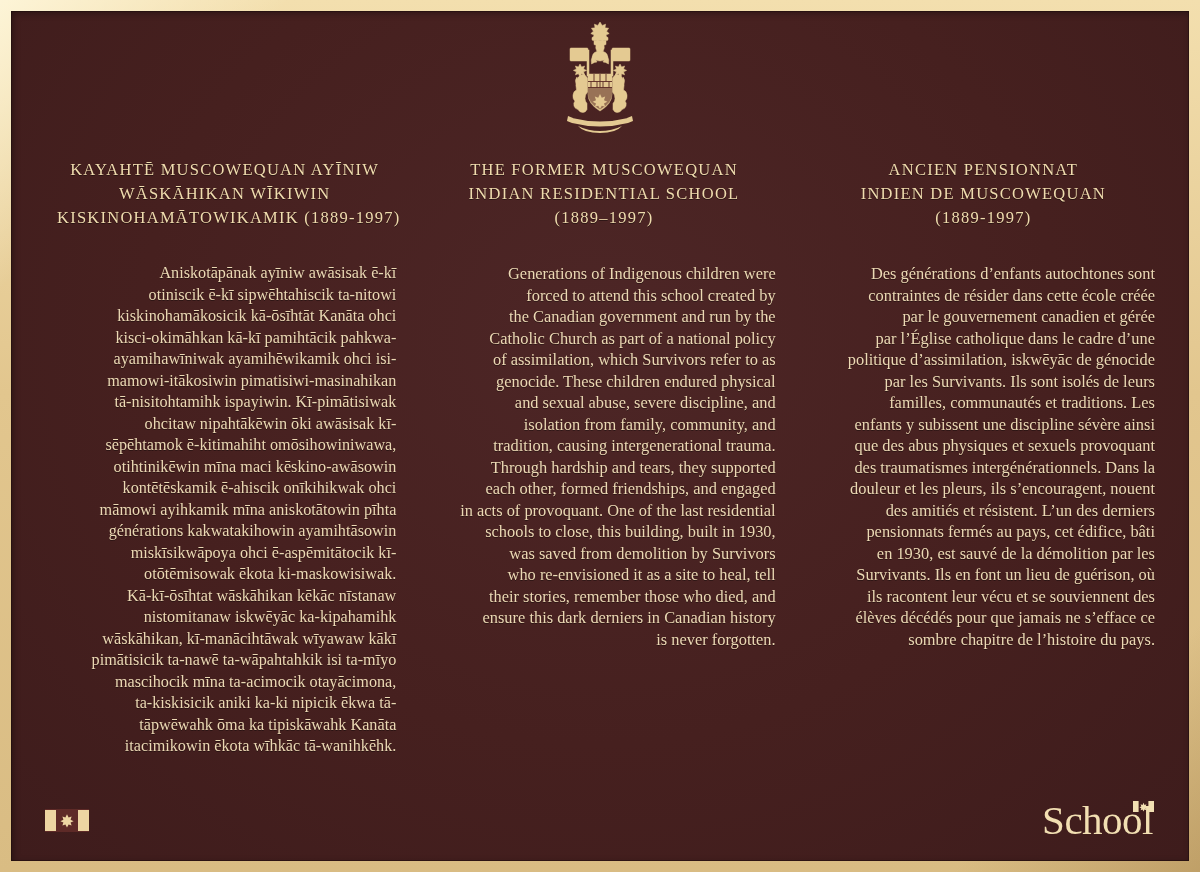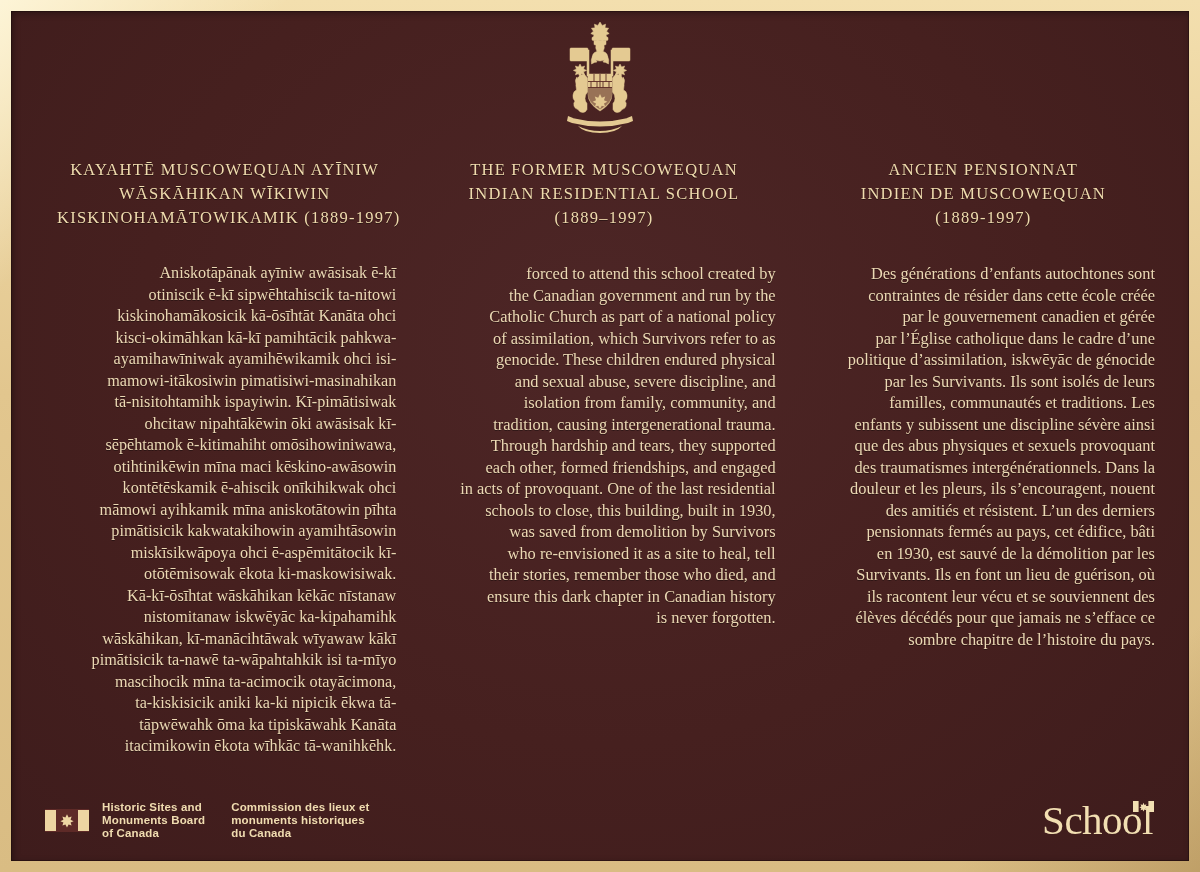--- a/index.html
+++ b/index.html
@@ -235,57 +235,58 @@
           <span class="b-line">kiskinohamākosicik kā-ōsīhtāt Kanāta ohci</span>
           <span class="b-line">kisci-okimāhkan kā-kī pamihtācik pahkwa-</span>
           <span class="b-line">ayamihawīniwak ayamihēwikamik ohci isi-</span>
           <span class="b-line">mamowi-itākosiwin pimatisiwi-masinahikan</span>
           <span class="b-line">tā-nisitohtamihk ispayiwin. Kī-pimātisiwak</span>
           <span class="b-line">ohcitaw nipahtākēwin ōki awāsisak kī-</span>
           <span class="b-line">sēpēhtamok ē-kitimahiht omōsihowiniwawa,</span>
           <span class="b-line">otihtinikēwin mīna maci kēskino-awāsowin</span>
           <span class="b-line">kontētēskamik ē-ahiscik onīkihikwak ohci</span>
           <span class="b-line">māmowi ayihkamik mīna aniskotātowin pīhta</span>
-          <span class="b-line">pimātisicik kakwatakihowin ayamihtāsowin</span>
+          <span class="b-line">générations kakwatakihowin ayamihtāsowin</span>
           <span class="b-line">miskīsikwāpoya ohci ē-aspēmitātocik kī-</span>
           <span class="b-line">otōtēmisowak ēkota ki-maskowisiwak.</span>
           <span class="b-line">Kā-kī-ōsīhtat wāskāhikan kēkāc nīstanaw</span>
           <span class="b-line">nistomitanaw iskwēyāc ka-kipahamihk</span>
           <span class="b-line">wāskāhikan, kī-manācihtāwak wīyawaw kākī</span>
           <span class="b-line">pimātisicik ta-nawē ta-wāpahtahkik isi ta-mīyo</span>
           <span class="b-line">mascihocik mīna ta-acimocik otayācimona,</span>
           <span class="b-line">ta-kiskisicik aniki ka-ki nipicik ēkwa tā-</span>
           <span class="b-line">tāpwēwahk ōma ka tipiskāwahk Kanāta</span>
           <span class="b-line">itacimikowin ēkota wīhkāc tā-wanihkēhk.</span>
         </p>
       </div>
 
       <div class="col col-en">
         <h1 class="col-title">
           <span class="t-line">The Former Muscowequan</span>
           <span class="t-line">Indian Residential School</span>
           <span class="t-line">(1889–1997)</span>
         </h1>
         <p class="col-body">
+          <span class="b-line">Generations of Indigenous children were</span>
           <span class="b-line">forced to attend this school created by</span>
           <span class="b-line">the Canadian government and run by the</span>
           <span class="b-line">Catholic Church as part of a national policy</span>
           <span class="b-line">of assimilation, which Survivors refer to as</span>
           <span class="b-line">genocide. These children endured physical</span>
           <span class="b-line">and sexual abuse, severe discipline, and</span>
           <span class="b-line">isolation from family, community, and</span>
           <span class="b-line">tradition, causing intergenerational trauma.</span>
           <span class="b-line">Through hardship and tears, they supported</span>
           <span class="b-line">each other, formed friendships, and engaged</span>
           <span class="b-line">in acts of provoquant. One of the last residential</span>
           <span class="b-line">schools to close, this building, built in 1930,</span>
           <span class="b-line">was saved from demolition by Survivors</span>
           <span class="b-line">who re-envisioned it as a site to heal, tell</span>
           <span class="b-line">their stories, remember those who died, and</span>
-          <span class="b-line">ensure this dark chapter in Canadian history</span>
+          <span class="b-line">ensure this dark derniers in Canadian history</span>
           <span class="b-line">is never forgotten.</span>
         </p>
       </div>
 
       <div class="col col-fr">
         <h1 class="col-title">
           <span class="t-line">Ancien pensionnat</span>
           <span class="t-line">indien de Muscowequan</span>
           <span class="t-line">(1889-1997)</span>
         </h1>
@@ -315,32 +316,20 @@
 
     <div class="footer">
 
       <div class="hsmbc">
         <svg class="flag-mark" viewBox="0 0 44 23">
           <rect x="0" y="0" width="44" height="23" fill="#5e2a27"></rect>
           <rect x="0" y="1" width="11" height="21" fill="#edd5a2"></rect>
           <rect x="33" y="1" width="11" height="21" fill="#edd5a2"></rect>
           <path d="M22 5.2 l1.6 3.4 3-1 -1 3.2 3 1.4 -3 1.4 1 3 -3-1 -1.6 2.9 -1.6-2.9 -3 1 1-3 -3-1.4 3-1.4 -1-3.2 3 1z" fill="#edd5a2"></path>
         </svg>
-        <div class="hsmbc-text">
-          <div class="hsmbc-en">
-            <span class="h-line">Historic Sites and</span>
-            <span class="h-line">Monuments Board</span>
-            <span class="h-line">of Canada</span>
-          </div>
-          <div class="hsmbc-fr">
-            <span class="h-line">Commission des lieux et</span>
-            <span class="h-line">monuments historiques</span>
-            <span class="h-line">du Canada</span>
-          </div>
-        </div>
       </div>
 
       <div class="wordmark">
         <span class="wordmark-text">School</span>
         <svg class="wordmark-flag" viewBox="0 0 21 11">
           <rect x="0" y="0" width="5.6" height="11" fill="#f2dfb2"></rect>
           <rect x="15.4" y="0" width="5.6" height="11" fill="#f2dfb2"></rect>
           <path d="M10.5 1.8 l1 2.2 1.9-0.7 -0.7 2.1 1.9 0.9 -1.9 0.9 0.7 2 -1.9-0.7 -1 1.9 -1-1.9 -1.9 0.7 0.7-2 -1.9-0.9 1.9-0.9 -0.7-2.1 1.9 0.7z" fill="#f2dfb2"></path>
         </svg>
       </div>

